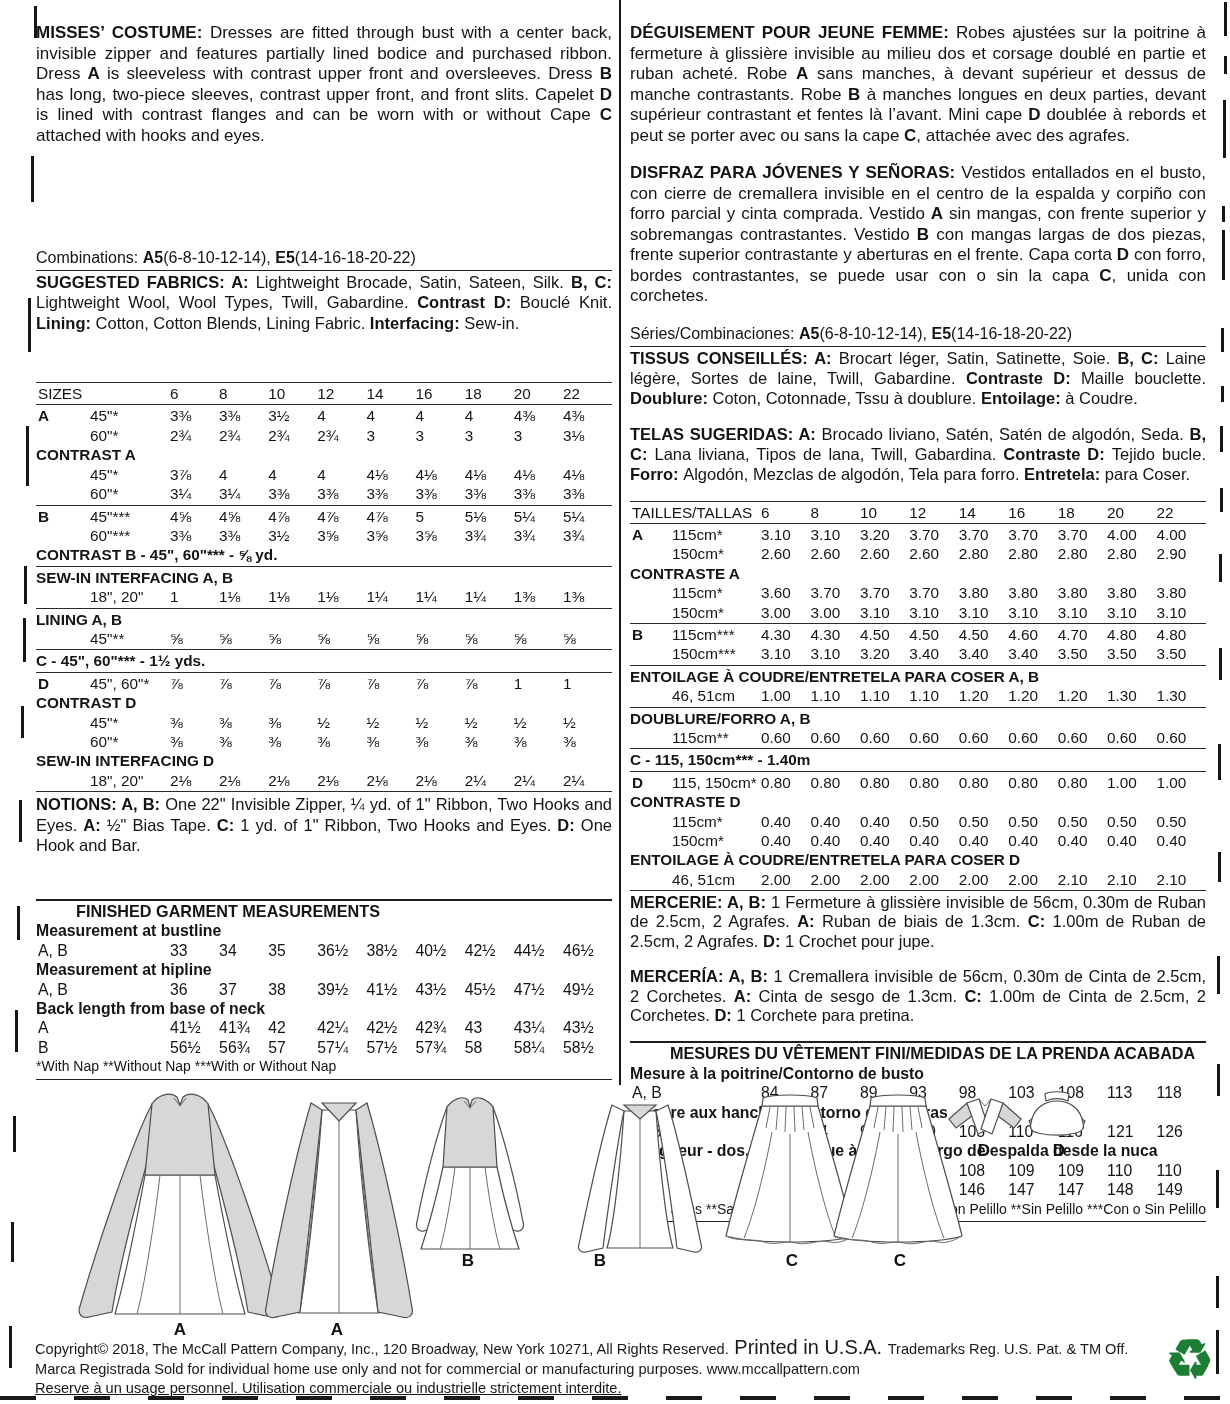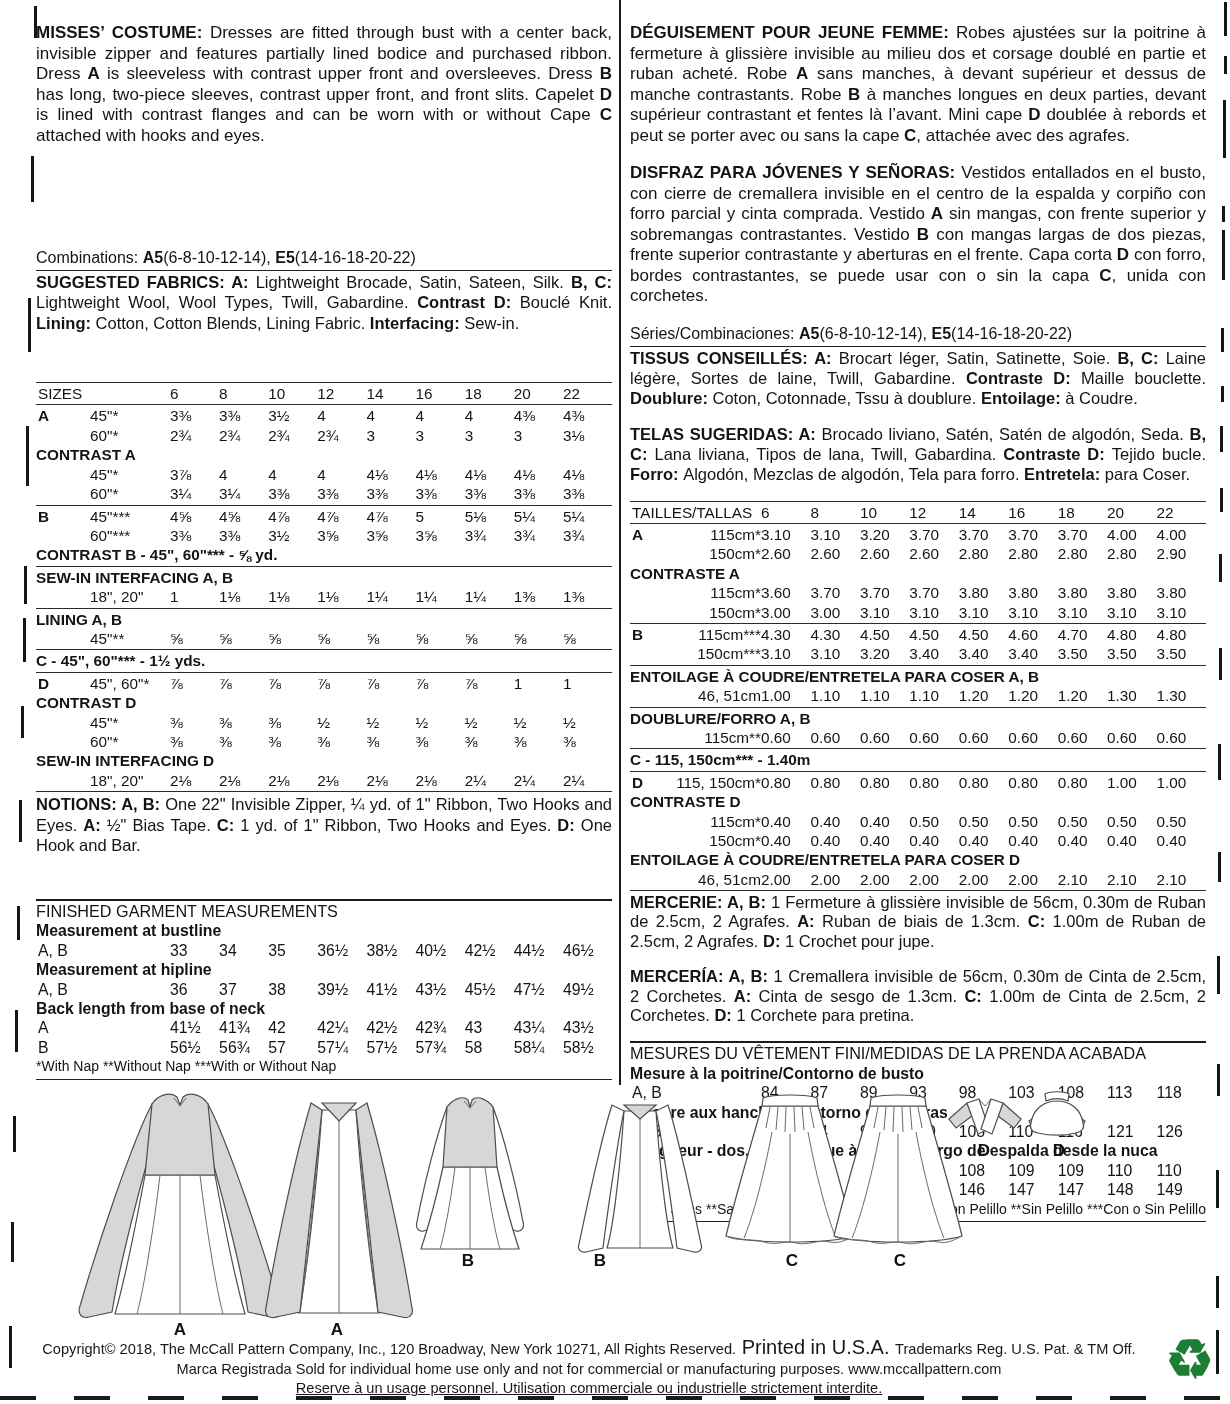--- a/index.html
+++ b/index.html
@@ -20,38 +20,38 @@
   .fabrics,.tissus,.telas{text-align:justify;font-size:16.5px;line-height:20.5px;margin-top:1px;}
   .col-right .tissus,.col-right .telas{line-height:20px;}
   .ytable{font-size:15.3px;line-height:19.4px;}
   .trow{display:grid;}
   .col-left .trow{grid-template-columns:30px 104px repeat(9,1fr);}
   .col-right .trow{grid-template-columns:26px 105px repeat(9,1fr);}
   .trule{border-top:1px solid #2a2a2a;margin:1px 0;}
   .tsec{font-weight:700;}
   .c-k{font-weight:700;padding-left:2px;}
   .c-m{padding-left:24px;white-space:nowrap;}
-  .col-right .c-m{padding-left:16px;text-align:right;}
+  .col-right .c-m{padding-left:16px;}
   .c-km{grid-column:1/3;padding-left:2px;white-space:nowrap;}
   .c-v{white-space:nowrap;}
   .notions,.mercerie{text-align:justify;font-size:16.5px;line-height:20.6px;}
   .col-right .mercerie{line-height:19.2px;}
   .meas{border-top:2px solid #1c1c1c;font-size:15.8px;line-height:19.4px;padding-top:1px;}
-  .meas .title{font-weight:400;font-size:16.2px;}
+  .meas .title{font-weight:700;font-size:16.2px;margin-left:40px;}
   .mlabel{font-weight:700;}
   .mfoot{font-size:14px;border-bottom:1.5px solid #222;padding-bottom:2px;}
   .mfoot.split{display:flex;justify-content:space-between;}
   .illos{position:absolute;left:0;top:1076px;width:1230px;height:264px;}
   .illos svg{display:block;}
   .w{fill:#ffffff;stroke:#4d4d4d;stroke-width:1.2;}
   .g{fill:#d7d7d7;stroke:#4d4d4d;stroke-width:1.2;}
   .l{fill:none;stroke:#6a6a6a;stroke-width:1;}
   .glabel{font-size:17px;font-weight:700;fill:#111;text-anchor:middle;
           font-family:"Liberation Sans",sans-serif;}
-  .footer{position:absolute;left:35px;top:1338px;width:1108px;text-align:center;
+  .footer{position:absolute;left:35px;top:1338px;width:1108px;text-align:left;
           font-size:14.6px;line-height:19.5px;color:#181818;}
   .printed{font-size:20px;}
   .reserve{text-decoration:underline;}
   .recycle{position:absolute;right:16px;top:1332px;font-size:54px;line-height:54px;font-weight:700;}
   .dashline{position:absolute;left:0;bottom:4px;width:100%;height:4px;
             background:repeating-linear-gradient(90deg,#1a1a1a 0 36px,transparent 36px 74px);}
 </style>
 </head>
 <body>
 

